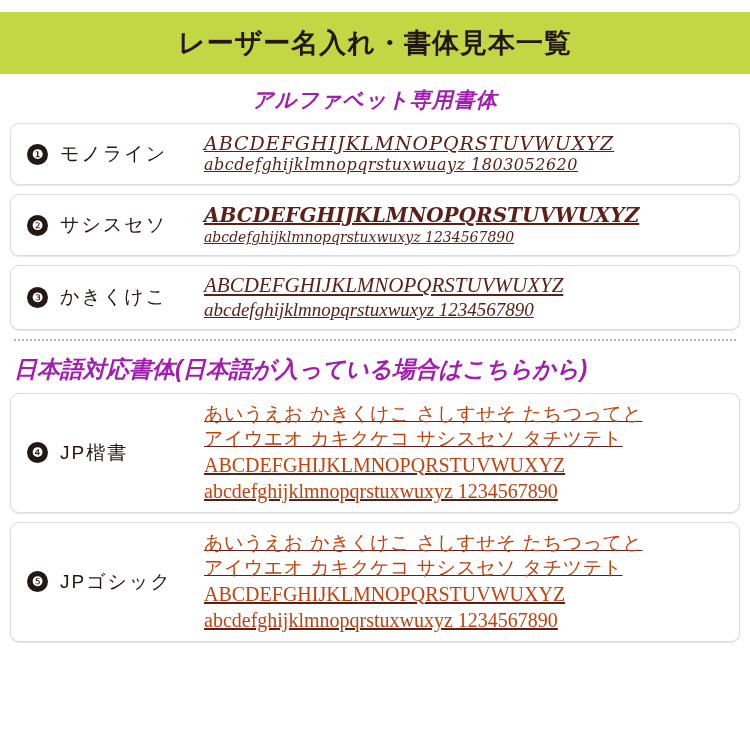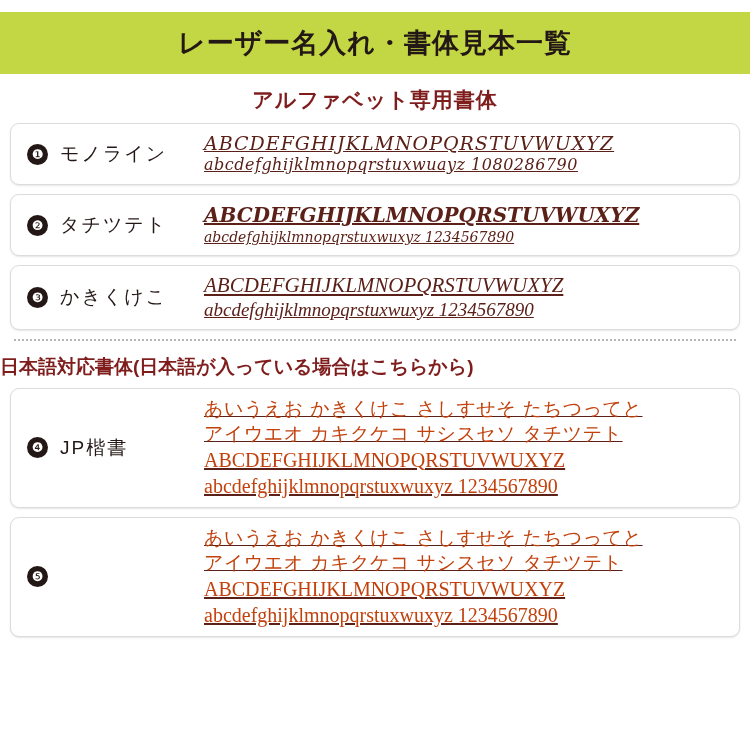--- a/index.html
+++ b/index.html
@@ -37,27 +37,29 @@
     letter-spacing: 1px;
     color: #231815;
     line-height: 1;
   }
 
   
   .section-title {
     text-align: center;
     font-size: 21px;
     font-weight: bold;
-    color: #7f1d1d;
+    color: #a21caf;
     padding: 12px 0 9px 0;
     letter-spacing: 1px;
+    font-style: italic;
   }
   .section-title.left {
     text-align: left;
-    font-size: 19px;
+    padding-left: 14px;
+    font-size: 23px;
     letter-spacing: 0px;
     padding-top: 11px;
     padding-bottom: 8px;
   }
 
   
   .divider {
     border: none;
     border-top: 2px dotted #b5b5b5;
     margin: 8px 14px 2px 14px;
@@ -207,28 +209,28 @@
 
   <div class="rows">
 
     <div class="row">
       <div class="row-label">
         <span class="badge">❶</span>
         <span class="label-text">モノライン</span>
       </div>
       <div class="sample s-mono">
         <div class="line1">ABCDEFGHIJKLMNOPQRSTUVWUXYZ</div>
-        <div class="line2">abcdefghijklmnopqrstuxwuayz  1080286790</div>
+        <div class="line2">abcdefghijklmnopqrstuxwuayz  1803052620</div>
       </div>
     </div>
 
     <div class="row">
       <div class="row-label">
         <span class="badge">❷</span>
-        <span class="label-text">タチツテト</span>
+        <span class="label-text">サシスセソ</span>
       </div>
       <div class="sample s-cursive">
         <div class="line1">ABCDEFGHIJKLMNOPQRSTUVWUXYZ</div>
         <div class="line2">abcdefghijklmnopqrstuxwuxyz  1234567890</div>
       </div>
     </div>
 
     <div class="row">
       <div class="row-label">
         <span class="badge">❸</span>
@@ -257,20 +259,21 @@
         <div class="jp1">あいうえお かきくけこ さしすせそ たちつってと</div>
         <div class="jp2">アイウエオ カキクケコ サシスセソ タチツテト</div>
         <div class="en1">ABCDEFGHIJKLMNOPQRSTUVWUXYZ</div>
         <div class="en2">abcdefghijklmnopqrstuxwuxyz  1234567890</div>
       </div>
     </div>
 
     <div class="row row-jp">
       <div class="row-label">
         <span class="badge">❺</span>
+        <span class="label-text">JPゴシック</span>
       </div>
       <div class="sample s-jp s-gothic">
         <div class="jp1">あいうえお かきくけこ さしすせそ たちつってと</div>
         <div class="jp2">アイウエオ カキクケコ サシスセソ タチツテト</div>
         <div class="en1">ABCDEFGHIJKLMNOPQRSTUVWUXYZ</div>
         <div class="en2">abcdefghijklmnopqrstuxwuxyz 1234567890</div>
       </div>
     </div>
 
   </div>

